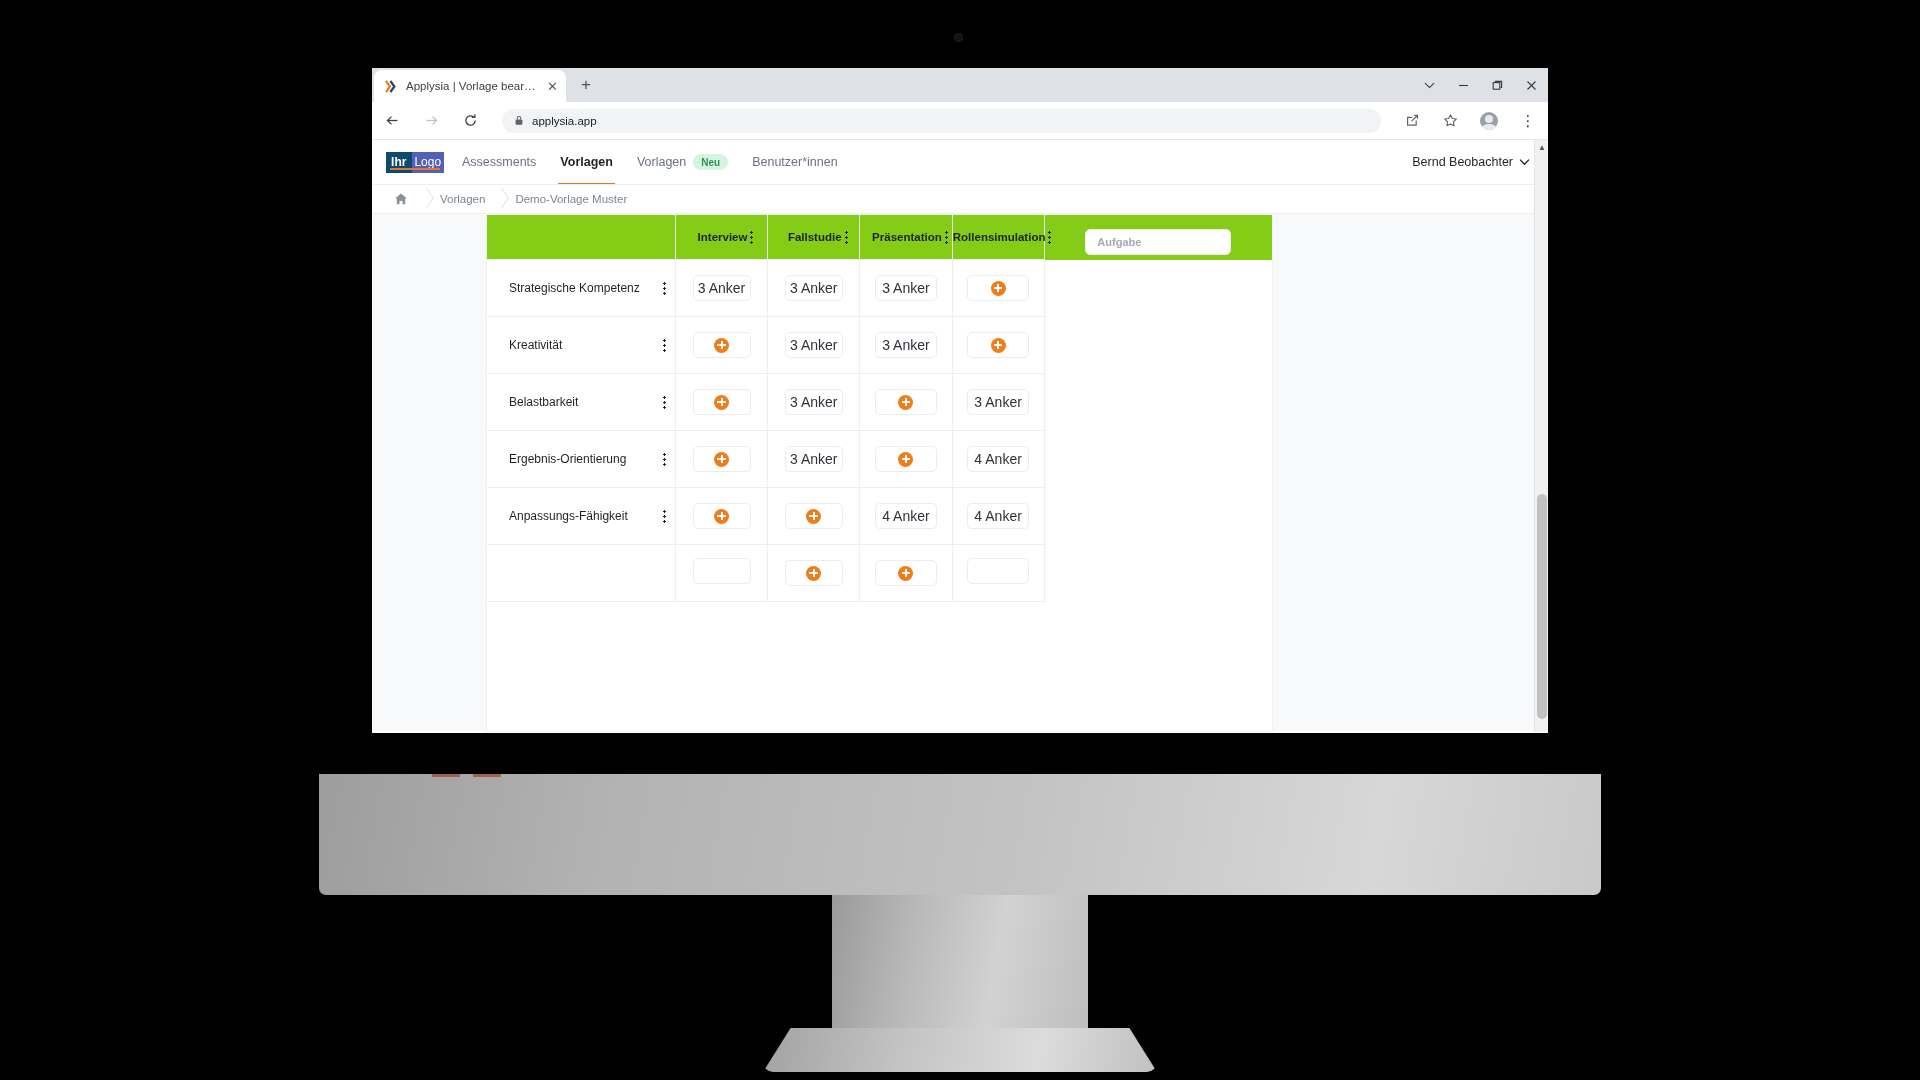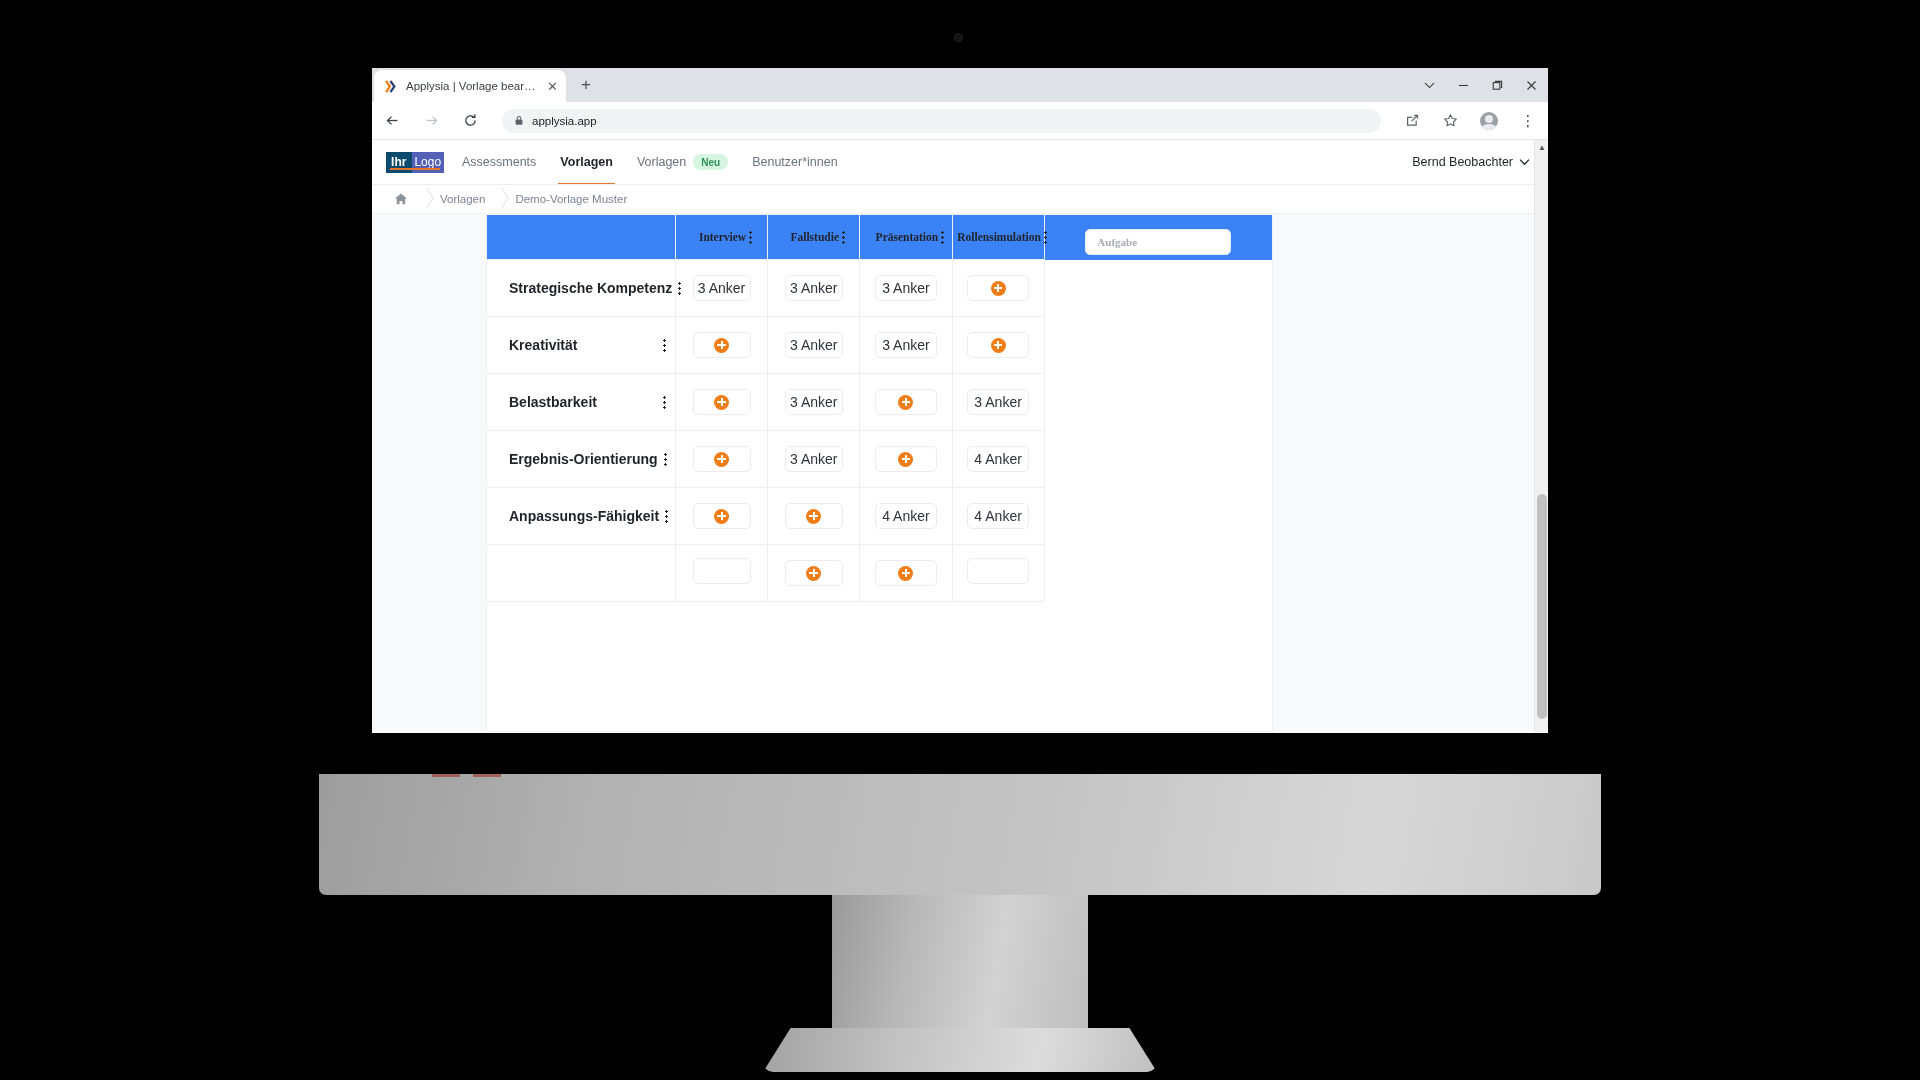--- a/index.html
+++ b/index.html
@@ -194,21 +194,21 @@
     font-weight: normal;
   }
 
   
   .matrix { width: 100%; border-collapse: collapse; table-layout: fixed; }
   .matrix col.c-row { width: 139px; }
   .matrix col.c-ex  { width: 68px; }
   .matrix td, .matrix th { border: 1px solid #eceef0; padding: 0; }
   .matrix tr > *:first-child { border-left: none; }
 
-  .hdr-row th { height: 45px; vertical-align: middle; background: #3b82f6; font-family: Liberation Serif, serif; }
+  .hdr-row th { height: 45px; vertical-align: middle; background: #84cc16; }
   .hdr-blank { border-top: none !important; }
   .ex-head {
     display: flex; align-items: center; justify-content: center; gap: 3px;
     padding: 0 4px;
   }
   .ex-name { font-size: 11.5px; font-weight: bold; color: #1f2328; white-space: nowrap; }
   .drag-dots {
     display: inline-block; width: 5px; height: 9px; flex: 0 0 5px;
     background-image:
       radial-gradient(#9aa0a6 45%, transparent 46%),
@@ -231,21 +231,21 @@
     background-size: 3px 3px; background-repeat: no-repeat;
     background-position: 0 0, 0 5px, 0 10px;
   }
 
   .req-cell {
     height: 57px; padding: 0 9px 0 11px !important;
     background: #fff; vertical-align: middle;
   }
   .req-inner { display: flex; align-items: center; gap: 6px; }
   .req-name {
-    font-size: 14px; font-weight: bold; color: #1f2328;
+    font-size: 12px; font-weight: normal; color: #1f2328;
     flex: 1 1 auto; white-space: nowrap;
   }
 
   .cell { height: 57px; text-align: center; vertical-align: middle; }
   .chip {
     display: inline-flex; align-items: center; justify-content: center;
     width: 58px; height: 26px; border: 1px solid #ececee; border-radius: 5px;
     background: #fff; cursor: pointer;
   }
   .chip.wide { width: 62px; }

